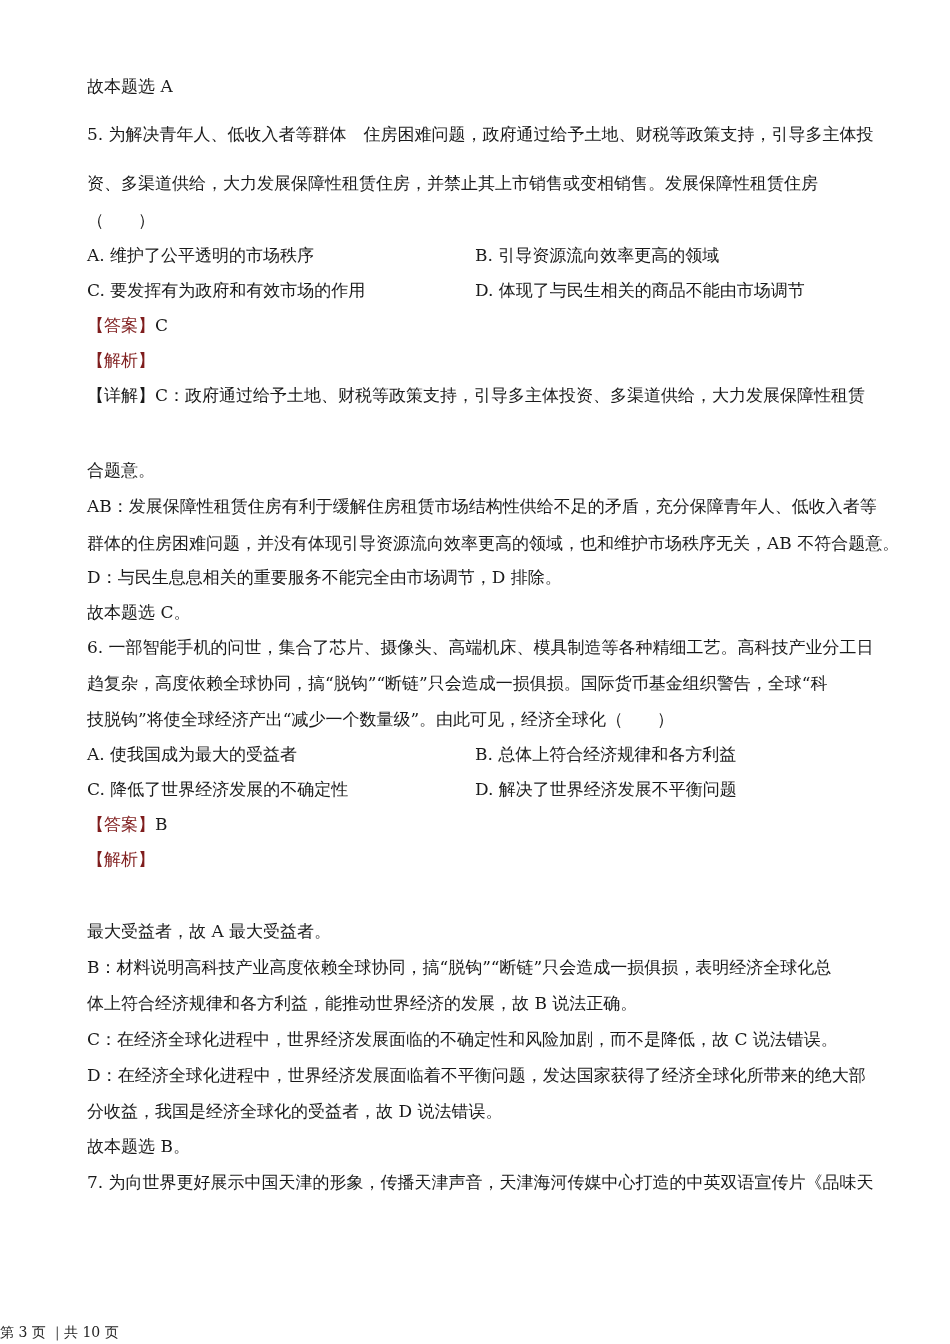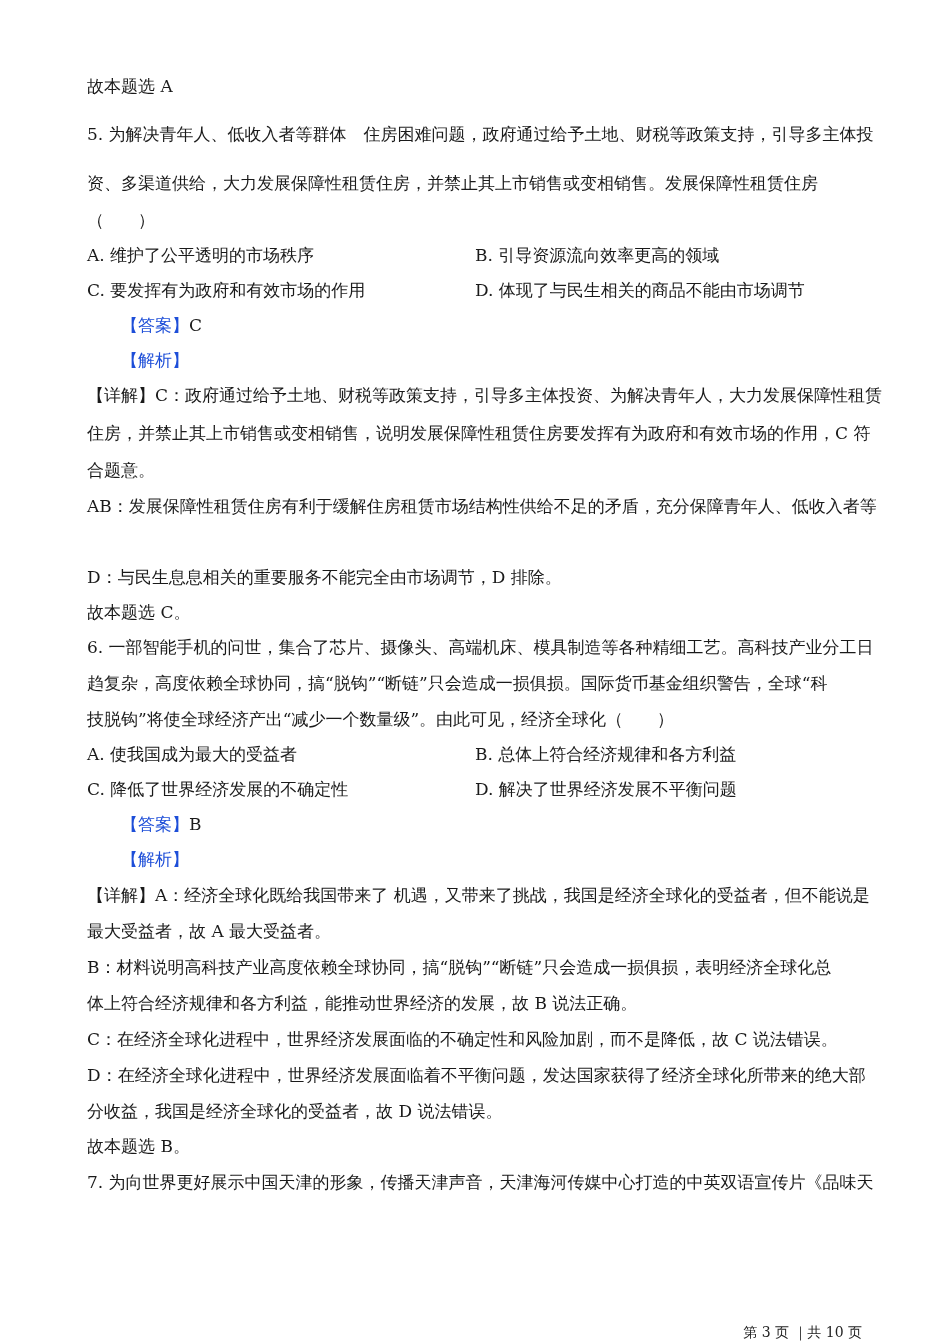--- a/index.html
+++ b/index.html
@@ -1,22 +1,22 @@
 <!DOCTYPE html>
 <html><head>
   <meta charset="utf-8">
   <style>
     html, body { margin: 0; padding: 0; background: #ffffff; }
     body { width: 950px; height: 1344px; position: relative; overflow: hidden;
            font-family: "DejaVu Serif", "Liberation Serif", serif; color: #1a1a1a; }
     .page { position: absolute; left: 0; top: 0; width: 950px; height: 1344px; }
     .line { position: absolute; left: 87px; font-size: 17px; line-height: 20px; white-space: nowrap; }
-    .tag { color: #1d4ed8; margin-left: 34px; }
+    .tag { color: #7f1d1d; }
     .opt-b { position: absolute; left: 475px; }
-    .footer { position: absolute; top: 1324px; left: 0; width: 862px; text-align: right; font-size: 14px; color: #222; }
+    .footer { position: absolute; top: 1324px; left: 0; width: 862px; text-align: left; font-size: 14px; color: #222; }
   </style>
 </head>
 <body>
 
 <div class="page">
 
   <div class="line" style="top:76px">故本题选 A</div>
 
   <div class="line" style="top:124px">5. 为解决青年人、低收入者等群体　住房困难问题，政府通过给予土地、财税等政策支持，引导多主体投</div>
   <div class="line" style="top:173px">资、多渠道供给，大力发展保障性租赁住房，并禁止其上市销售或变相销售。发展保障性租赁住房</div>
@@ -30,25 +30,25 @@
     <span>C. 要发挥有为政府和有效市场的作用</span>
     <span class="opt-b" style="left:388px">D. 体现了与民生相关的商品不能由市场调节</span>
   </div>
 
   <div class="line" style="top:315px">
     <span class="tag">【答案】</span><span>C</span>
   </div>
   <div class="line tag" style="top:350px">【解析】</div>
 
   <div class="line" style="top:385px">
-    <span>【详解】</span><span>C：政府通过给予土地、财税等政策支持，引导多主体投资、为解决青年人，大力发展保障性租赁</span>
+    <span>【详解】</span><span>C：政府通过给予土地、财税等政策支持，引导多主体投资、多渠道供给，大力发展保障性租赁</span>
   </div>
-  <div class="line" style="top:423px">住房，并禁止其上市销售或变相销售，说明发展保障性租赁住房要发挥有为政府和有效市场的作用，C 符</div>
   <div class="line" style="top:460px">合题意。</div>
   <div class="line" style="top:496px">AB：发展保障性租赁住房有利于缓解住房租赁市场结构性供给不足的矛盾，充分保障青年人、低收入者等</div>
+  <div class="line" style="top:533px">群体的住房困难问题，并没有体现引导资源流向效率更高的领域，也和维护市场秩序无关，AB 不符合题意。</div>
   <div class="line" style="top:567px">D：与民生息息相关的重要服务不能完全由市场调节，D 排除。</div>
   <div class="line" style="top:602px">故本题选 C。</div>
 
   <div class="line" style="top:637px">6. 一部智能手机的问世，集合了芯片、摄像头、高端机床、模具制造等各种精细工艺。高科技产业分工日</div>
   <div class="line" style="top:673px">趋复杂，高度依赖全球协同，搞“脱钩”“断链”只会造成一损俱损。国际货币基金组织警告，全球“科</div>
   <div class="line" style="top:709px">技脱钩”将使全球经济产出“减少一个数量级”。由此可见，经济全球化（　　）</div>
 
   <div class="line" style="top:744px">
     <span>A. 使我国成为最大的受益者</span>
     <span class="opt-b" style="left:388px">B. 总体上符合经济规律和各方利益</span>
@@ -56,23 +56,20 @@
   <div class="line" style="top:779px">
     <span>C. 降低了世界经济发展的不确定性</span>
     <span class="opt-b" style="left:388px">D. 解决了世界经济发展不平衡问题</span>
   </div>
 
   <div class="line" style="top:814px">
     <span class="tag">【答案】</span><span>B</span>
   </div>
   <div class="line tag" style="top:849px">【解析】</div>
 
-  <div class="line" style="top:885px">
-    <span>【详解】</span><span>A：经济全球化既给我国带来了 机遇，又带来了挑战，我国是经济全球化的受益者，但不能说是</span>
-  </div>
   <div class="line" style="top:921px">最大受益者，故 A 最大受益者。</div>
   <div class="line" style="top:993px">体上符合经济规律和各方利益，能推动世界经济的发展，故 B 说法正确。</div>
   <div class="line" style="top:957px">B：材料说明高科技产业高度依赖全球协同，搞“脱钩”“断链”只会造成一损俱损，表明经济全球化总</div>
   <div class="line" style="top:1029px">C：在经济全球化进程中，世界经济发展面临的不确定性和风险加剧，而不是降低，故 C 说法错误。</div>
   <div class="line" style="top:1065px">D：在经济全球化进程中，世界经济发展面临着不平衡问题，发达国家获得了经济全球化所带来的绝大部</div>
   <div class="line" style="top:1101px">分收益，我国是经济全球化的受益者，故 D 说法错误。</div>
   <div class="line" style="top:1136px">故本题选 B。</div>
 
   <div class="line" style="top:1172px">7. 为向世界更好展示中国天津的形象，传播天津声音，天津海河传媒中心打造的中英双语宣传片《品味天</div>
 

